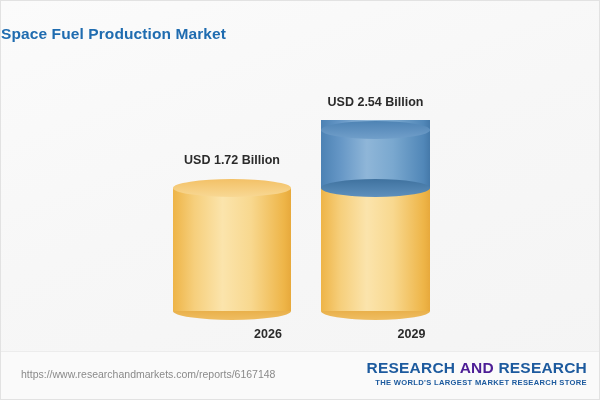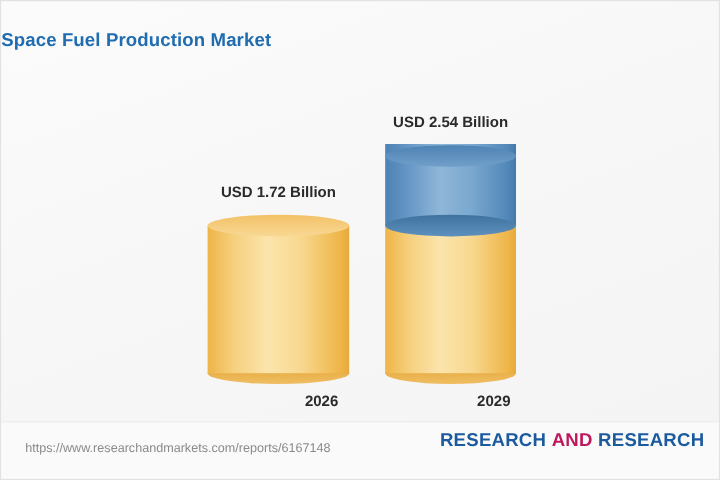--- a/index.html
+++ b/index.html
@@ -181,21 +181,21 @@
     text-align: right;
   }
   .logo-main {
     font-size: 15.5px;
     font-weight: bold;
     letter-spacing: 0.2px;
     line-height: 1.1;
     color: #1c5a9e;
     white-space: nowrap;
   }
-  .logo-and { color: #be185d; margin-top: 24px; }
+  .logo-and { color: #4c1d95; margin-top: 24px; }
   .logo-tag {
     margin-top: 2px;
     font-size: 7.6px;
     font-weight: bold;
     letter-spacing: 0.32px;
     color: #1c5a9e;
     white-space: nowrap;
   }
 </style>
 </head>
@@ -245,16 +245,17 @@
 
   </div>
 
   <div class="footer">
     <a class="footer-url" href="#" style="text-decoration:none;">https://www.researchandmarkets.com/reports/6167148</a>
 
     <div class="logo">
       <div class="logo-main">
         <span>RESEARCH</span><span>&nbsp;</span><span class="logo-and">AND</span><span>&nbsp;</span><span>RESEARCH</span>
       </div>
+      <div class="logo-tag">THE WORLD'S LARGEST MARKET RESEARCH STORE</div>
     </div>
   </div>
 
 </div>
 
 </body></html>

